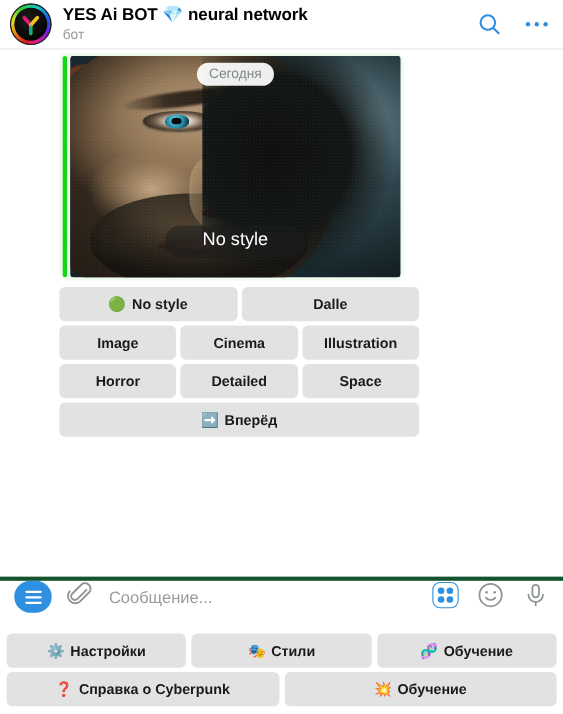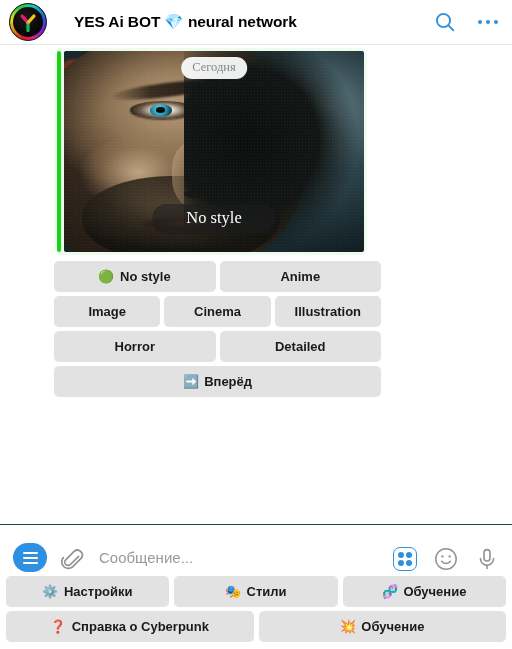--- a/index.html
+++ b/index.html
@@ -67,21 +67,21 @@
   .avatar .ylogo {
     position: absolute;
     left: 50%;
     top: 50%;
     width: 21px;
     height: 21px;
     transform: translate(-50%,-50%);
   }
 
   .title-wrap {
-    margin-left: 27px;
+    margin-left: 10px;
     display: flex;
     flex-direction: column;
     justify-content: center;
     flex: 1 1 auto;
     min-width: 0;
   }
   .chat-title {
     font-size: 15.5px;
     font-weight: bold;
     line-height: 18px;
@@ -138,21 +138,20 @@
     flex: 0 0 4px;
     margin-right: 3px;
   }
   .photo-holder {
     position: relative;
     flex: 1 1 auto;
     height: 201px;
     border-radius: 3px;
     overflow: hidden;
     background: #737373;
-    font-family: Liberation Serif, serif;
   }
 
   
   .photo-bg { position: absolute; inset: 0; }
   .ph-sky {
     position:absolute; inset:0;
     background:
       radial-gradient(ellipse 60% 70% at 88% 28%, #6f8f99 0%, #37525c 45%, #1d3238 100%),
       linear-gradient(120deg, #223a3c 0%, #2c4a4e 50%, #3d636c 100%);
   }
@@ -294,23 +293,23 @@
     white-space: nowrap;
     padding: 0 4px;
     line-height: 1;
   }
   .ikb-btn .emo { font-size: 13px; }
 
   
   .composer {
     min-height: 48px;
     background: #ffffff;
-    border-top: 1px solid #14532d;
-    display: flex;
-    align-items: flex-end;
+    border-top: 4px solid #14532d;
+    display: flex;
+    align-items: flex-start;
     padding: 0 13px 0 13px;
     gap: 0;
   }
   .menu-btn {
     width: 34px; height: 29px;
     border-radius: 15px;
     background: #2f8fe0;
     border: none;
     display: flex; align-items: center; justify-content: center;
     flex-direction: column; gap: 3px;
@@ -394,20 +393,21 @@
       <svg class="ylogo" viewBox="0 0 32 32">
         <path d="M16 17 L16 29" stroke="#17c13e" stroke-width="5" stroke-linecap="round" fill="none"></path>
         <path d="M16 17 L7 7" stroke="#e31b6d" stroke-width="5" stroke-linecap="round" fill="none"></path>
         <path d="M16 17 L25 7" stroke="#f2c21b" stroke-width="5" stroke-linecap="round" fill="none"></path>
         <path d="M16 17 L16 29" stroke="#1b7fe3" stroke-width="2" stroke-linecap="round" fill="none" opacity=".5"></path>
       </svg>
     </div>
 
     <div class="title-wrap">
       <div class="chat-title">YES Ai BOT 💎 neural network</div>
+      <div class="chat-sub">бот</div>
     </div>
 
     <div class="hdr-actions">
       <button class="icon-btn" aria-label="search">
         <svg width="24" height="24" viewBox="0 0 24 24" fill="none" stroke="#2f8fe0" stroke-width="1.9">
           <circle cx="10.5" cy="10.5" r="6.6"></circle>
           <line x1="15.4" y1="15.4" x2="20.3" y2="20.3" stroke-linecap="round"></line>
         </svg>
       </button>
       <button class="icon-btn" aria-label="more">
@@ -450,40 +450,43 @@
         </div>
       </div>
 
       <div class="inline-kb" id="inline-kb">
           <div class="ikb-row">
             <button class="ikb-btn">
               <span class="emo">🟢</span>
               <span>No style</span>
             </button>
             <button class="ikb-btn">
-              <span>Anime</span>
+              <span>Dalle</span>
             </button>
           </div>
           <div class="ikb-row">
             <button class="ikb-btn">
               <span>Image</span>
             </button>
             <button class="ikb-btn">
               <span>Cinema</span>
             </button>
             <button class="ikb-btn">
               <span>Illustration</span>
             </button>
           </div>
           <div class="ikb-row">
             <button class="ikb-btn">
               <span>Horror</span>
             </button>
             <button class="ikb-btn">
               <span>Detailed</span>
+            </button>
+            <button class="ikb-btn">
+              <span>Space</span>
             </button>
           </div>
           <div class="ikb-row">
             <button class="ikb-btn">
               <span class="emo">➡️</span>
               <span>Вперёд</span>
             </button>
           </div>
         </div>
     </div>

